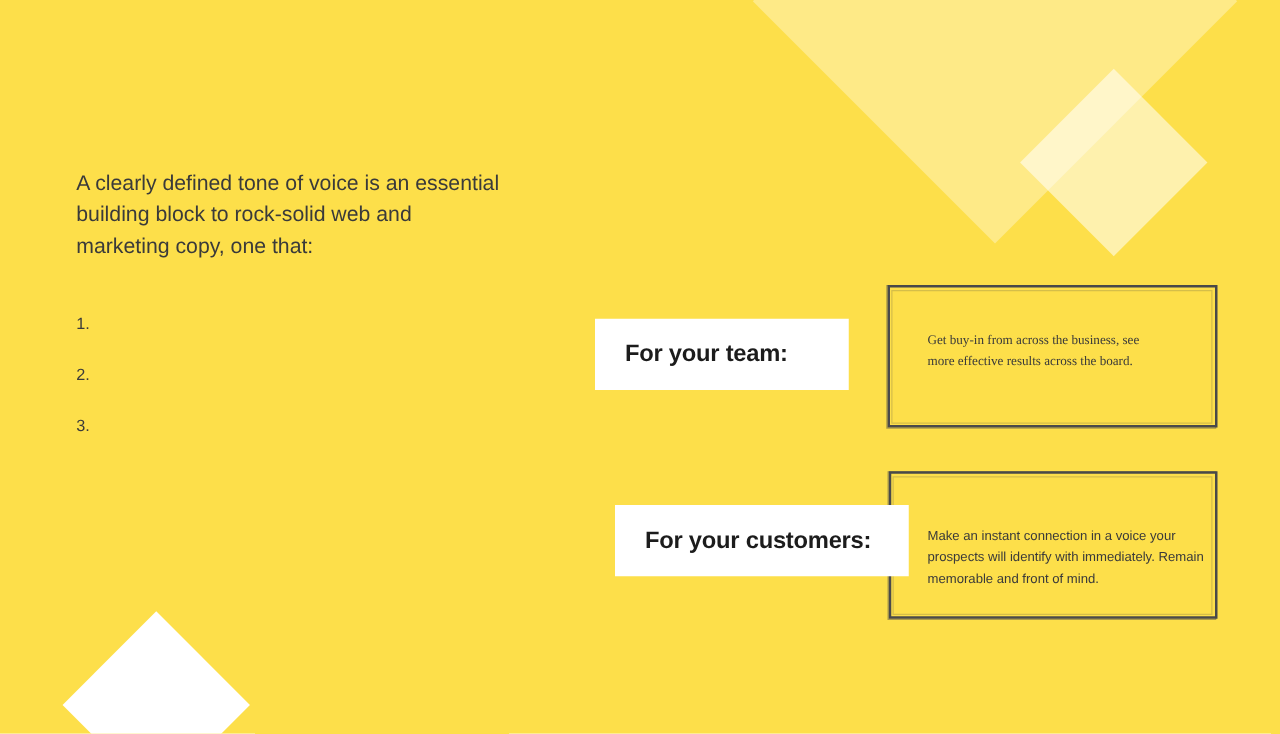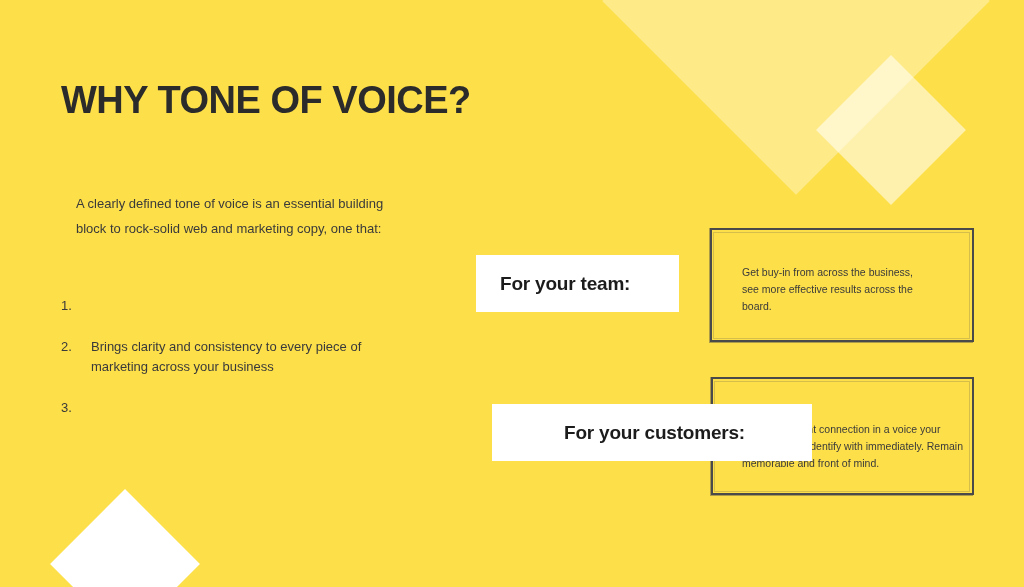--- a/index.html
+++ b/index.html
@@ -64,23 +64,23 @@
   }
   .slide-title {
     margin: 0;
     font-size: 38px;
     font-weight: bold;
     letter-spacing: -0.5px;
     color: #2B2B2B;
     line-height: 1.1;
   }
   .intro {
-    margin: 15px;
+    margin: 0;
     padding-top: 54px;
-    font-size: 13px;
+    font-size: 17px;
     line-height: 25px;
     color: #3A3A3A;
     max-width: 340px;
   }
 
   .points {
     margin: 0;
     padding: 0;
     padding-top: 40px;
     list-style: none;
@@ -153,49 +153,47 @@
     padding-left: 24px;
     font-size: 19px;
     font-weight: bold;
     color: #1C1C1C;
     letter-spacing: -0.2px;
   }
 
   
   #card-team .card-frame { left: 710px; top: 228px; width: 264px; height: 114px; }
   #card-team .card-label { left: 476px; top: 255px; width: 203px; height: 57px; }
-  #card-team .card-body  { left: 742px; top: 264px; width: 185px; }
+  #card-team .card-body  { left: 742px; top: 264px; width: 185px; font-family: Liberation Serif, serif; }
 
   
   #card-customers .card-frame { left: 711px; top: 377px; width: 263px; height: 118px; }
-  #card-customers .card-label { left: 492px; top: 404px; width: 272px; height: 57px; padding-left: 48px; }
+  #card-customers .card-label { left: 492px; top: 404px; width: 235px; height: 57px; }
   #card-customers .card-body  { left: 742px; top: 409px; width: 228px; margin-top: 12px; }
 </style>
 </head>
 <body>
 
 <div id="slide" style="background: rgb(253, 223, 74);">
 
   <div class="deco-layer">
     <div class="diamond diamond-lg"></div>
     <div class="diamond diamond-sm"></div>
     <div class="diamond diamond-bl"></div>
   </div>
 
   <div class="left-col">
-    <h1 class="slide-title">WHY TONE OF VOICE?</h1>
     <p class="intro">A clearly defined tone of voice is an essential building block to rock-solid web and marketing copy, one that:</p>
 
     <ul class="points">
       <li class="point">
         <span class="point-num">1.</span>
       </li>
       <li class="point">
         <span class="point-num">2.</span>
-        <span class="point-text">Brings clarity and consistency to every piece of marketing across your business</span>
       </li>
       <li class="point">
         <span class="point-num">3.</span>
       </li>
     </ul>
   </div>
 
   <div class="card" id="card-team">
     <div class="card-frame"></div>
     <div class="card-body">Get buy-in from across the business, see more effective results across the board.</div>

